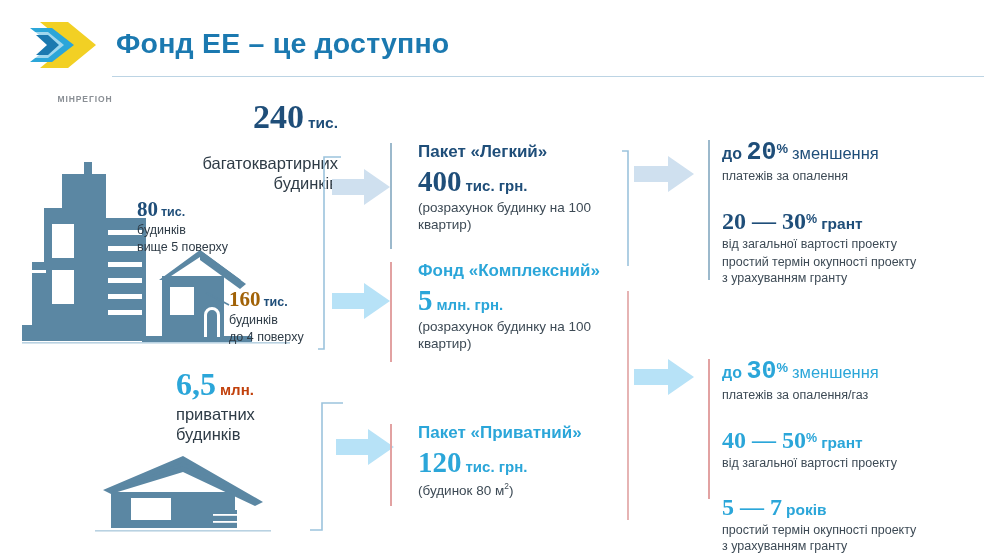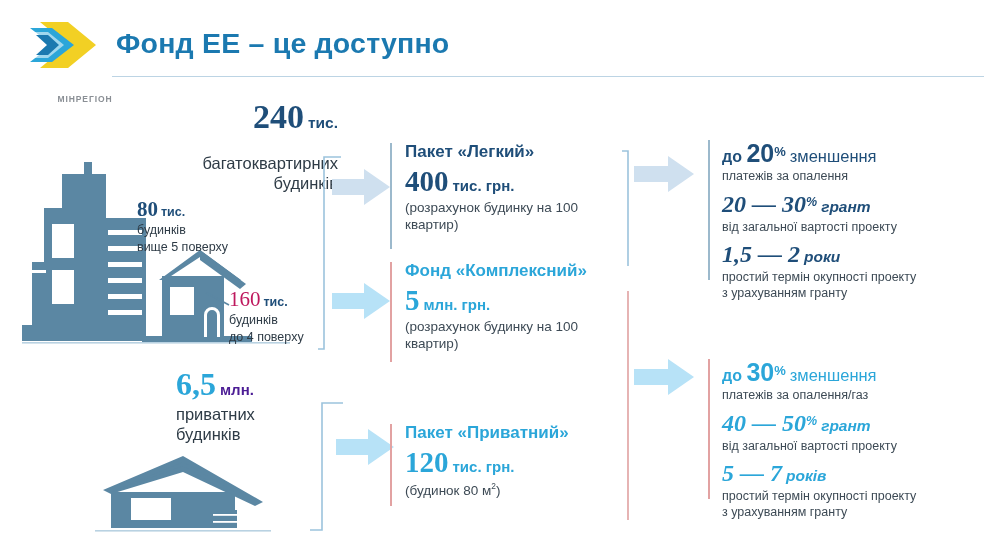--- a/index.html
+++ b/index.html
@@ -34,60 +34,60 @@
   .blk-240 .n{font-family:"Liberation Serif",serif;font-size:34px;font-weight:700;color:#1f4e79;line-height:1;}
   .blk-240 .u{font-size:15.5px;font-weight:700;color:#1f4e79;margin-left:4px;}
   .blk-240 .sub{font-size:16.5px;color:#2e3b46;line-height:1.22;margin-top:19px;}
 
   .blk-80{position:absolute;left:137px;top:199px;width:160px;}
   .blk-80 .n{font-family:"Liberation Serif",serif;font-size:21px;font-weight:700;color:#1f4e79;line-height:1;}
   .blk-80 .u{font-size:12.5px;font-weight:700;color:#1f4e79;margin-left:3px;}
   .blk-80 .sub{font-size:12.5px;color:#2e3b46;line-height:1.32;margin-top:2px;}
 
   .blk-160{position:absolute;left:229px;top:289px;width:160px;}
-  .blk-160 .n{font-family:"Liberation Serif",serif;font-size:21px;font-weight:400;color:#be185d;line-height:1;}
+  .blk-160 .n{font-family:"Liberation Serif",serif;font-size:21px;font-weight:700;color:#a16207;line-height:1;}
   .blk-160 .u{font-size:12.5px;font-weight:700;color:#1f4e79;margin-left:3px;}
   .blk-160 .sub{font-size:12.5px;color:#2e3b46;line-height:1.32;margin-top:2px;}
 
   .blk-65{position:absolute;left:176px;top:368px;width:200px;}
   .blk-65 .n{font-family:"Liberation Serif",serif;font-size:32px;font-weight:700;color:#2ba6d9;line-height:1;}
-  .blk-65 .u{font-size:15px;font-weight:700;color:#4c1d95;margin-left:4px;}
+  .blk-65 .u{font-size:15px;font-weight:700;color:#c2410c;margin-left:4px;}
   .blk-65 .sub{font-size:16.5px;color:#2e3b46;line-height:1.22;margin-top:4px;}
 
   
   .leader{position:absolute;left:205px;top:292px;width:26px;height:14px;}
 
   
   .bldgs{position:absolute;left:22px;top:162px;}
   .house{position:absolute;left:95px;top:440px;}
 
   
   .bracket{position:absolute;}
 
   .arrow{position:absolute;}
 
   
-  .pkg{position:absolute;padding-left:15px;}
+  .pkg{position:absolute;padding-left:28px;}
   .pkg .bar{position:absolute;left:0;top:0;width:2.4px;height:100%;}
   .pkg .hdr{font-size:17px;font-weight:700;line-height:1.1;}
   .pkg .amt{margin-top:5px;line-height:1;}
   .pkg .amt .n{font-family:"Liberation Serif",serif;font-size:29px;font-weight:700;}
   .pkg .amt .u{font-size:15px;font-weight:700;margin-left:4px;}
   .pkg .note{font-size:13.5px;color:#3d4a55;line-height:1.25;margin-top:4px;}
 
   
   .res{position:absolute;padding-left:14px;}
   .res .bar{position:absolute;left:0;top:0;width:2.4px;height:100%;}
   .res .l1{line-height:1.05;white-space:nowrap;}
-  .res .l1 .n{font-family:Liberation Sans, sans-serif;font-size:25px;font-weight:700;}
+  .res .l1 .n{font-family:Liberation Mono, monospace;font-size:25px;font-weight:700;}
   .res .l1 .pre{font-size:16px;font-weight:700;}
   .res .l1 .pct{font-size:13px;font-weight:700;vertical-align:super;}
   .res .l1 .post{font-size:16.5px;font-weight:400;margin-left:4px;}
   .res .cap{font-size:12.5px;color:#3d4a55;line-height:1.3;margin-top:2px;}
-  .res .l2{line-height:1.05;margin-top:7px;white-space:nowrap;font-style:italic;}
+  .res .l2{line-height:1.05;margin-top:24px;white-space:nowrap;}
   .res .l2 .n{font-family:"Liberation Serif",serif;font-size:24px;font-weight:700;}
   .res .l2 .pct{font-size:12.5px;font-weight:700;vertical-align:super;}
   .res .l2 .post{font-size:15.5px;font-weight:700;margin-left:4px;}
   .sup{font-size:.62em;vertical-align:super;}
 </style>
 </head>
 <body>
 
 <div id="slide">
 
@@ -290,23 +290,20 @@
     <div class="bar" style="background:#9cb9cc"></div>
     <div class="l1">
       <span class="pre navy">до</span>
       <span class="n navy">20</span><span class="pct navy">%</span><span class="post navy">зменшення</span>
     </div>
     <div class="cap">платежів за опалення</div>
     <div class="l2">
       <span class="n navy">20 — 30</span><span class="pct navy">%</span><span class="post navy">грант</span>
     </div>
     <div class="cap">від загальної вартості проекту</div>
-    <div class="l2">
-      <span class="n navy">1,5 — 2</span><span class="post navy">роки</span>
-    </div>
     <div class="cap">
       <div>простий термін окупності проекту</div>
       <div>з урахуванням гранту</div>
     </div>
   </div>
 
   <div class="res" style="left:708px;top:359px;width:262px;height:140px;">
     <div class="bar" style="background:#e2a2a2"></div>
     <div class="l1">
       <span class="pre cyan">до</span>

